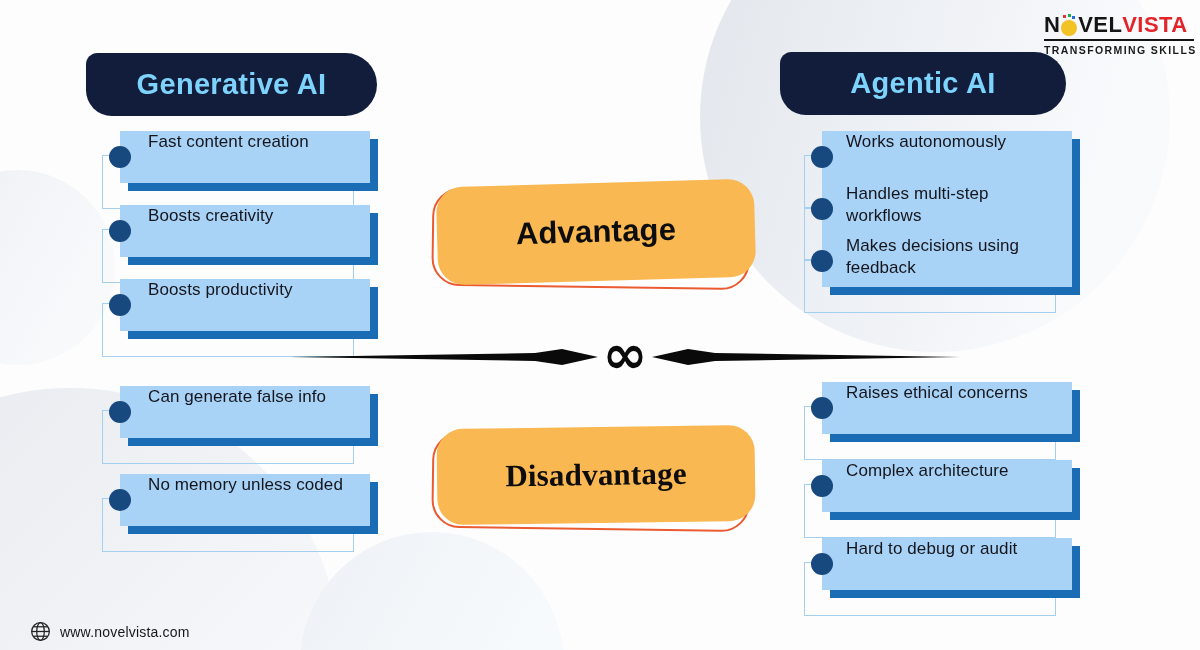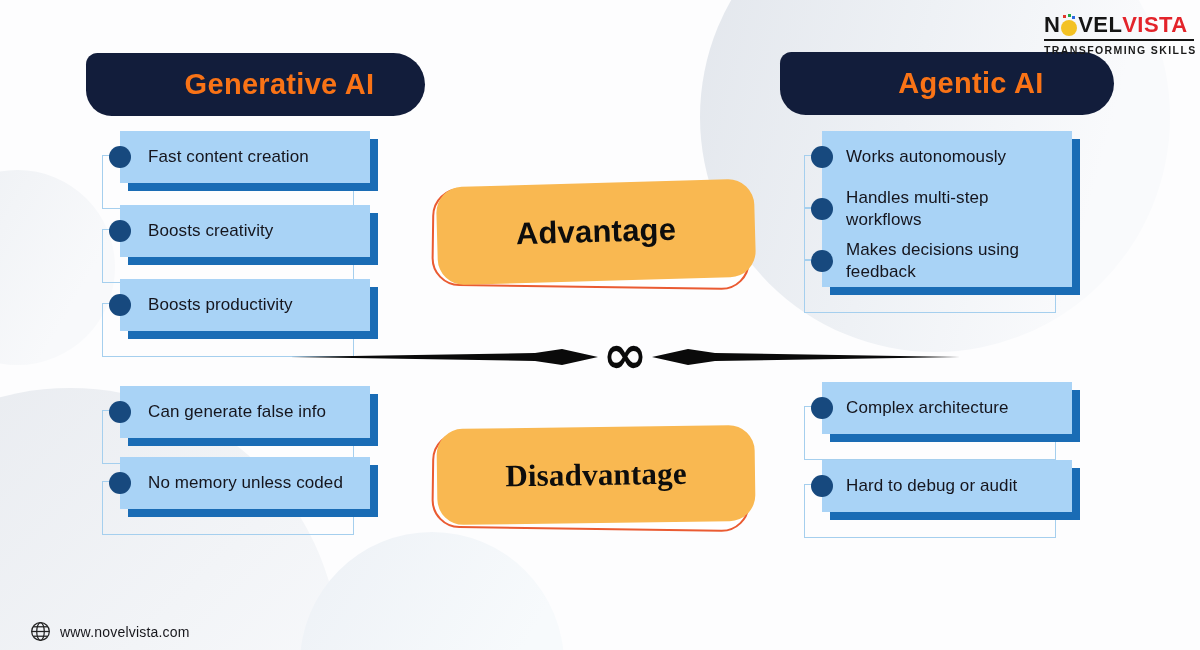--- a/index.html
+++ b/index.html
@@ -19,21 +19,21 @@
     background:linear-gradient(120deg,#edf1f6 0%,#f7fafc 70%);}
   .bg-circle.c-leftmid{left:-80px;top:170px;width:195px;height:195px;
     background:linear-gradient(120deg,#eceff3 0%,#f8f9fb 75%);}
 
   
   .cat-header{
     position:absolute;z-index:2;height:63px;
     background:#121d3b;
     border-radius:20px 55px 55px 45px;
     display:flex;align-items:center;justify-content:center;
-    color:#f97316;font-size:29px;font-weight:700;letter-spacing:.3px;padding-left:48px;
+    color:#7dd3fc;font-size:29px;font-weight:700;letter-spacing:.3px;
   }
   .cat-header.gen{left:86px;top:53px;width:291px;}
   .cat-header.agn{left:780px;top:52px;width:286px;}
 
   
   .logo{position:absolute;left:1044px;top:14px;width:150px;z-index:2;}
   .logo-row{display:flex;align-items:flex-end;font-size:22px;font-weight:800;
     color:#151515;letter-spacing:.4px;line-height:1;}
   .logo .vista{color:#e3242b;}
   .bulb{position:relative;display:inline-block;width:16px;height:16px;margin:0 1px 0 1px;
@@ -57,27 +57,27 @@
 
   
   .divider{position:absolute;left:290px;top:347px;width:670px;height:20px;z-index:2;}
   .divider svg{display:block;}
   .infinity{position:absolute;left:300px;top:-22px;width:70px;text-align:center;
     font-family:"DejaVu Sans",sans-serif;font-size:54px;font-weight:bold;color:#0a0a0a;line-height:60px;}
 
   
   .col{position:absolute;z-index:1;width:250px;display:flex;flex-direction:column;}
   .col.gen-adv{left:120px;top:131px;gap:22px;}
-  .col.gen-dis{left:120px;top:386px;gap:19px;}
+  .col.gen-dis{left:120px;top:386px;gap:36px;}
   .col.agn-adv{left:822px;top:131px;}
   .col.agn-dis{left:822px;top:382px;gap:26px;}
   .item{
     position:relative;height:52px;background:#a9d3f6;
     box-shadow:8px 8px 0 0 #1a6cb5;
-    display:flex;align-items:center;
+    display:flex;align-items:flex-start;
   }
   .item .ghost{position:absolute;left:-18px;top:24px;width:100%;height:100%;
     border:1px solid #a5cfee;z-index:-1;}
   .item .bullet{position:absolute;left:-11px;top:50%;transform:translateY(-50%);
     width:22px;height:22px;border-radius:50%;background:#17497e;}
   .item .item-label{padding:0 8px 0 28px;font-size:17px;line-height:1.28;
     color:#15151d;letter-spacing:.1px;}
   .col.agn-adv .item .item-label,.col.agn-dis .item .item-label{padding-left:24px;}
 
   
@@ -174,20 +174,25 @@
     <span class="item-label">Handles multi-step workflows</span>
   </div>
   <div class="item">
     <span class="ghost"></span>
     <span class="bullet"></span>
     <span class="item-label">Makes decisions using feedback</span>
   </div>
 </div>
 
 <div class="col agn-dis">
+  <div class="item">
+    <span class="ghost"></span>
+    <span class="bullet"></span>
+    <span class="item-label">Raises ethical concerns</span>
+  </div>
   <div class="item">
     <span class="ghost"></span>
     <span class="bullet"></span>
     <span class="item-label">Complex architecture</span>
   </div>
   <div class="item">
     <span class="ghost"></span>
     <span class="bullet"></span>
     <span class="item-label">Hard to debug or audit</span>
   </div>

